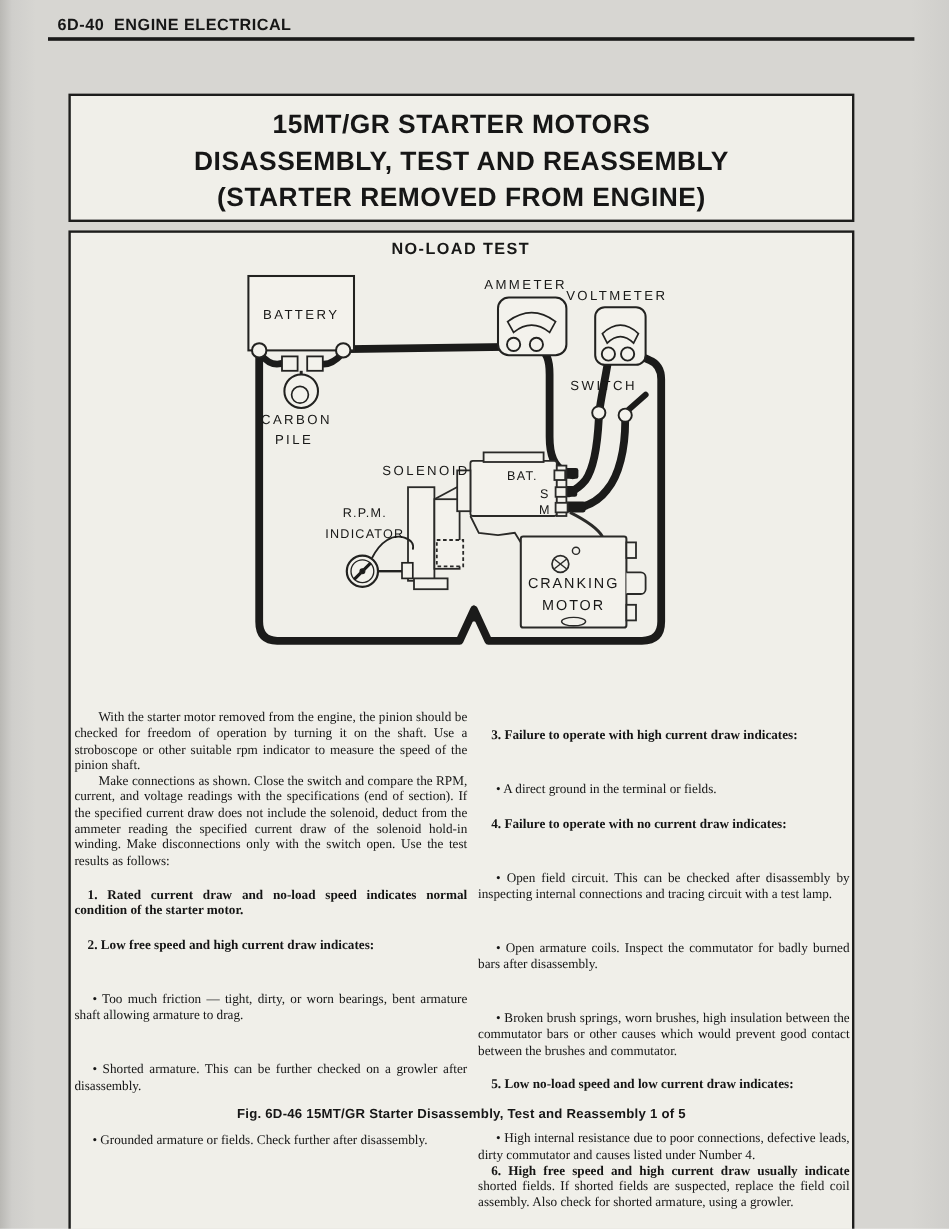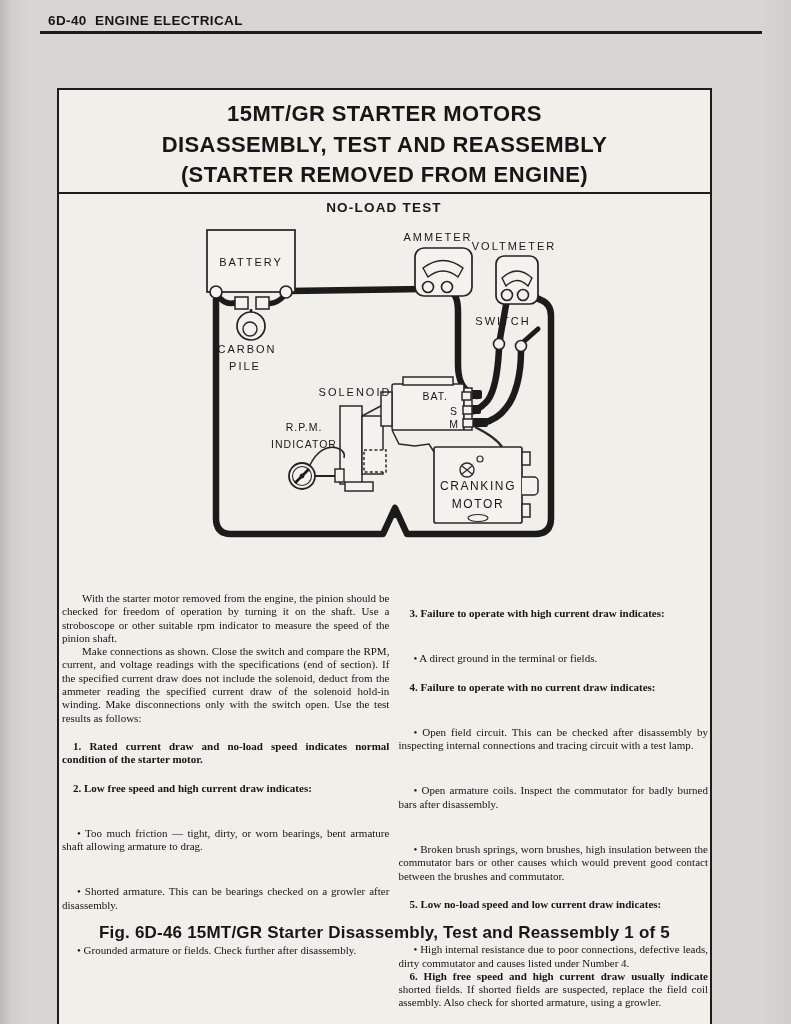--- a/index.html
+++ b/index.html
@@ -10,40 +10,40 @@
     font-family:"Liberation Sans",sans-serif;color:#161616;
   }
   .hdr{
     position:absolute;left:48px;top:13px;
     font-size:13.5px;font-weight:bold;letter-spacing:.4px;white-space:pre;
   }
   .hdr-rule{position:absolute;left:40px;top:31px;width:722px;height:2.5px;background:#1a1a19;}
   .box{
     position:absolute;left:57px;background:#f0efe9;border:2.3px solid #1d1d1c;box-sizing:border-box;
   }
-  .title-box{top:88px;width:655px;height:107px;text-align:center;padding-top:9px;}
+  .title-box{top:78px;width:655px;height:107px;text-align:center;padding-top:9px;}
   .title-line{font-size:22px;font-weight:bold;line-height:30.5px;letter-spacing:.4px;}
   .main-box{top:192px;width:655px;height:868px;}
   .diagram-wrap{position:absolute;left:0;top:0;width:650px;height:396px;}
   .cols{
     position:absolute;left:3px;top:398px;width:646px;display:flex;gap:9px;
     font-family:"Liberation Serif",serif;font-size:11px;line-height:13.3px;color:#141414;
   }
   .col-left{width:332px;}
   .col-right{width:314px;}
   .para{margin:0;text-align:justify;}
   .para.plain{text-indent:20px;}
   .para.bold{font-weight:bold;text-indent:11px;margin-top:15px;}
   .para.mixed{text-indent:11px;}
   .para.mixed b{font-weight:bold;}
   .para.bullet{text-indent:15px;margin-top:32px;}
   .fig-num{position:absolute;right:7px;bottom:8px;font-size:7.5px;color:#2e2e2e;letter-spacing:.3px;}
   .caption{
     position:absolute;left:57px;top:923px;width:655px;text-align:center;
-    font-size:17px;font-weight:bold;letter-spacing:.2px;
+    font-size:11px;font-weight:bold;letter-spacing:.2px;
   }
   svg text{fill:#181817;}
   .dlabel{font-family:"Liberation Sans",sans-serif;font-size:11px;letter-spacing:2px;}
   .dlabel-sm{font-family:"Liberation Sans",sans-serif;font-size:10.5px;letter-spacing:1px;}
   .dtitle{font-family:"Liberation Sans",sans-serif;font-size:13.5px;font-weight:bold;letter-spacing:1.2px;}
   .dmotor{font-family:"Liberation Sans",sans-serif;font-size:12px;letter-spacing:1.6px;}
 </style>
 </head>
 <body>
 
@@ -180,21 +180,21 @@
     </svg>
   </div>
 
   <div class="cols">
     <div class="col-left">
         <p class="para plain">With the starter motor removed from the engine, the pinion should be checked for freedom of operation by turning it on the shaft. Use a stroboscope or other suitable rpm indicator to measure the speed of the pinion shaft.</p>
         <p class="para plain">Make connections as shown. Close the switch and compare the RPM, current, and voltage readings with the specifications (end of section). If the specified current draw does not include the solenoid, deduct from the ammeter reading the specified current draw of the solenoid hold-in winding. Make disconnections only with the switch open. Use the test results as follows:</p>
         <p class="para bold">1. Rated current draw and no-load speed indicates normal condition of the starter motor.</p>
         <p class="para bold">2. Low free speed and high current draw indicates:</p>
         <p class="para bullet">• Too much friction — tight, dirty, or worn bearings, bent armature shaft allowing armature to drag.</p>
-        <p class="para bullet">• Shorted armature. This can be bearings checked on a growler after disassembly.</p>
+        <p class="para bullet">• Shorted armature. This can be further checked on a growler after disassembly.</p>
         <p class="para bullet">• Grounded armature or fields. Check further after disassembly.</p>
       </div>
     <div class="col-right">
         <p class="para bold">3. Failure to operate with high current draw indicates:</p>
         <p class="para bullet">• A direct ground in the terminal or fields.</p>
         <p class="para bold">4. Failure to operate with no current draw indicates:</p>
         <p class="para bullet">• Open field circuit. This can be checked after disassembly by inspecting internal connections and tracing circuit with a test lamp.</p>
         <p class="para bullet">• Open armature coils. Inspect the commutator for badly burned bars after disassembly.</p>
         <p class="para bullet">• Broken brush springs, worn brushes, high insulation between the commutator bars or other causes which would prevent good contact between the brushes and commutator.</p>
         <p class="para bold">5. Low no-load speed and low current draw indicates:</p>

